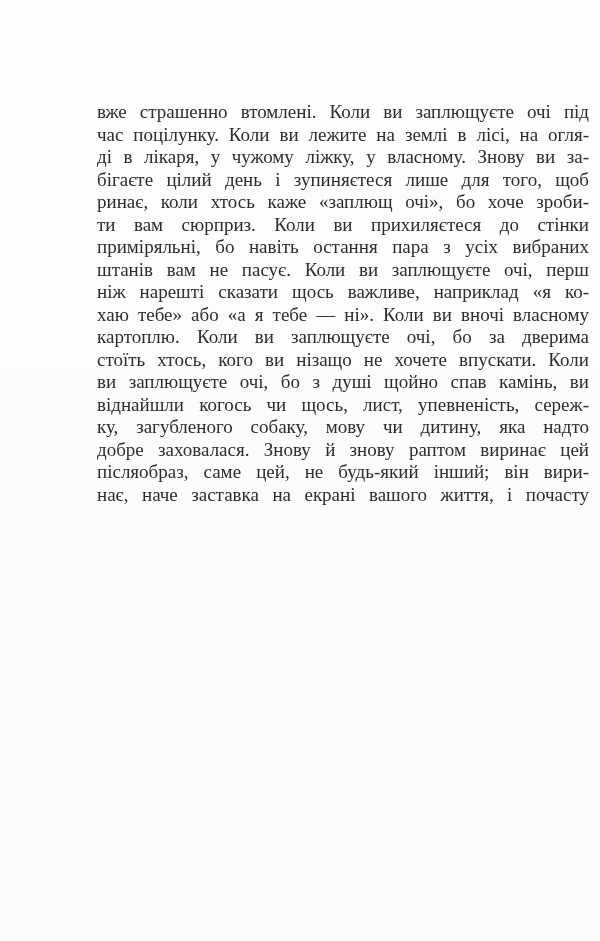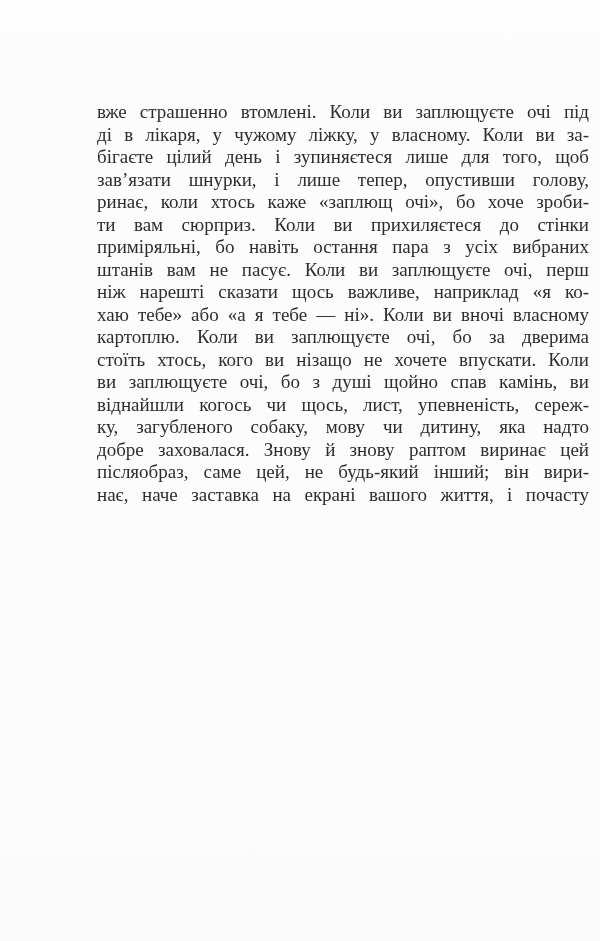--- a/index.html
+++ b/index.html
@@ -39,23 +39,23 @@
     text-align: left;
     text-align-last: left;
   }
 </style>
 </head>
 <body>
 
 <div class="book-page">
   <div class="text-block">
     <div class="line">вже страшенно втомлені. Коли ви заплющуєте очі під</div>
-    <div class="line">ді в лікаря, у чужому ліжку, у власному. Коли ви за-</div>
+    <div class="line">час поцілунку. Коли ви лежите на землі в лісі, на огля-</div>
+    <div class="line">ді в лікаря, у чужому ліжку, у власному. Знову ви за-</div>
     <div class="line">бігаєте цілий день і зупиняєтеся лише для того, щоб</div>
-    <div class="line">зав’язати шнурки, і лише тепер, опустивши голову,</div>
     <div class="line">ринає, коли хтось каже «заплющ очі», бо хоче зроби-</div>
     <div class="line">ти вам сюрприз. Коли ви прихиляєтеся до стінки</div>
     <div class="line">приміряльні, бо навіть остання пара з усіх вибраних</div>
     <div class="line">штанів вам не пасує. Коли ви заплющуєте очі, перш</div>
     <div class="line">ніж нарешті сказати щось важливе, наприклад «я ко-</div>
     <div class="line">хаю тебе» або «а я тебе — ні». Коли ви вночі власному</div>
     <div class="line">картоплю. Коли ви заплющуєте очі, бо за дверима</div>
     <div class="line">стоїть хтось, кого ви нізащо не хочете впускати. Коли</div>
     <div class="line">ви заплющуєте очі, бо з душі щойно спав камінь, ви</div>
     <div class="line">віднайшли когось чи щось, лист, упевненість, сереж-</div>

